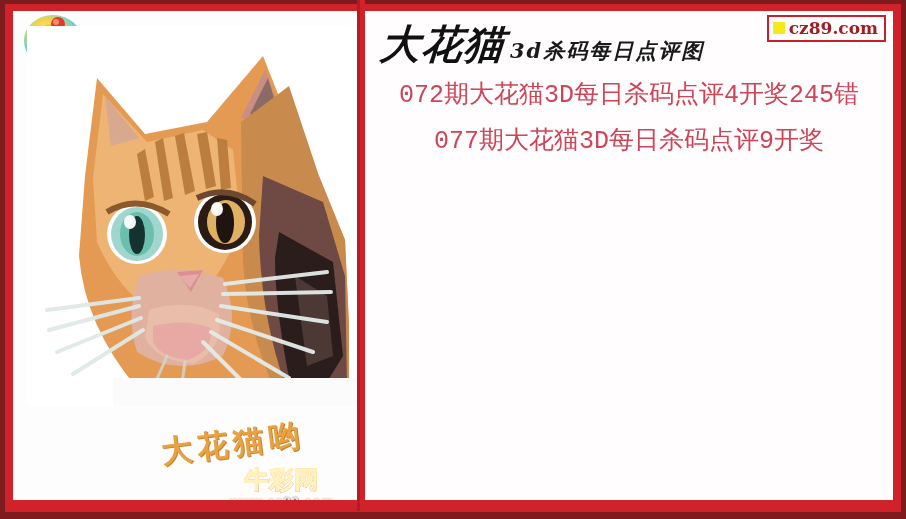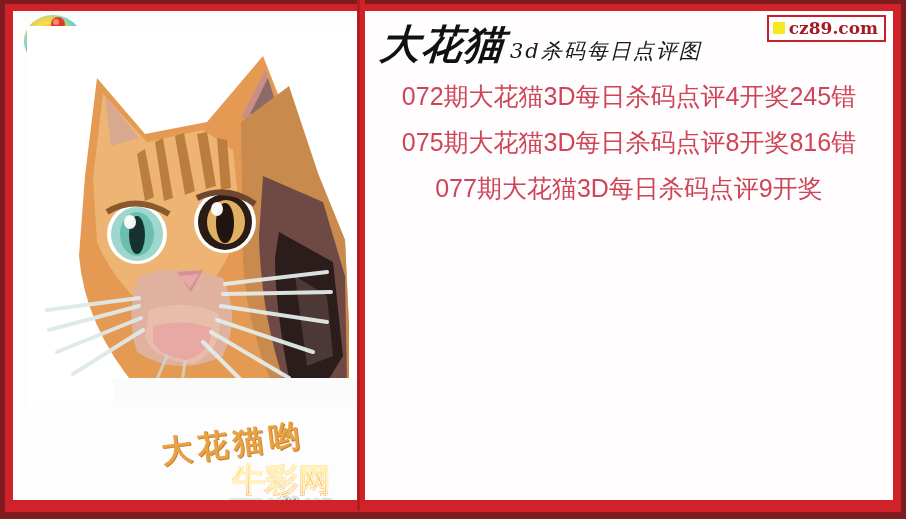--- a/index.html
+++ b/index.html
@@ -53,21 +53,21 @@
     transform:rotate(-7deg);
     text-shadow:1px 1px 0 #c2822c;
     white-space:nowrap;
   }
   .niucai{
     position:absolute;left:185px;top:452px;width:168px;height:42px;
     text-align:center;
   }
   .niucai-word{
     font-family:"DejaVu Sans", sans-serif;
-    font-size:32px;font-weight:700;letter-spacing:1px;
+    font-size:24px;font-weight:700;letter-spacing:1px;
     line-height:34px;
     background:linear-gradient(180deg,#ffe03a 0%,#ffa617 35%,#f25c0c 72%,#c8230b 100%);
     -webkit-background-clip:text;background-clip:text;
     color:transparent;
     -webkit-text-stroke:1px #fff2c2;
     display:block;
     white-space:nowrap;
   }
   .niucai-url{
     font-family:"Liberation Sans", sans-serif;
@@ -88,31 +88,31 @@
   }
   .title-main{
     font-family:"DejaVu Serif", serif;
     font-size:40px;font-weight:700;color:#111111;
     letter-spacing:2px;
     font-style:italic;
     transform:skewX(-4deg);
   }
   .title-sub{
     font-family:"DejaVu Serif", serif;
-    font-size:21px;font-weight:400;color:#1a1a1a;
+    font-size:21px;font-weight:700;color:#1a1a1a;
     letter-spacing:2px;margin-left:4px;
     font-style:italic;
   }
   .lines{
     position:absolute;left:0;top:62px;width:528px;
   }
   .line{
     height:46px;line-height:46px;
     text-align:center;
-    font-family:Liberation Sans, sans-serif;
+    font-family:Liberation Mono, monospace;
     font-size:25px;
     color:#cf4457;
     letter-spacing:0px;
     white-space:nowrap;
   }
   
   .badge{
     position:absolute;right:7px;top:4px;
     background:#ffffff;
     border:2px solid #c8202a;
@@ -266,19 +266,18 @@
         <span class="title-sub">3d杀码每日点评图</span>
       </div>
 
       <div class="badge">
         <span class="badge-sq"></span>
         <span class="badge-txt">cz89.com</span>
       </div>
 
       <div class="lines">
         <div class="line">072期大花猫3D每日杀码点评4开奖245错</div>
-        <div class="line">075期大花猫3D每日杀码点评8开奖816错</div>
         <div class="line">077期大花猫3D每日杀码点评9开奖</div>
       </div>
 
     </div>
   </div>
 </div>
 
 </body></html>

